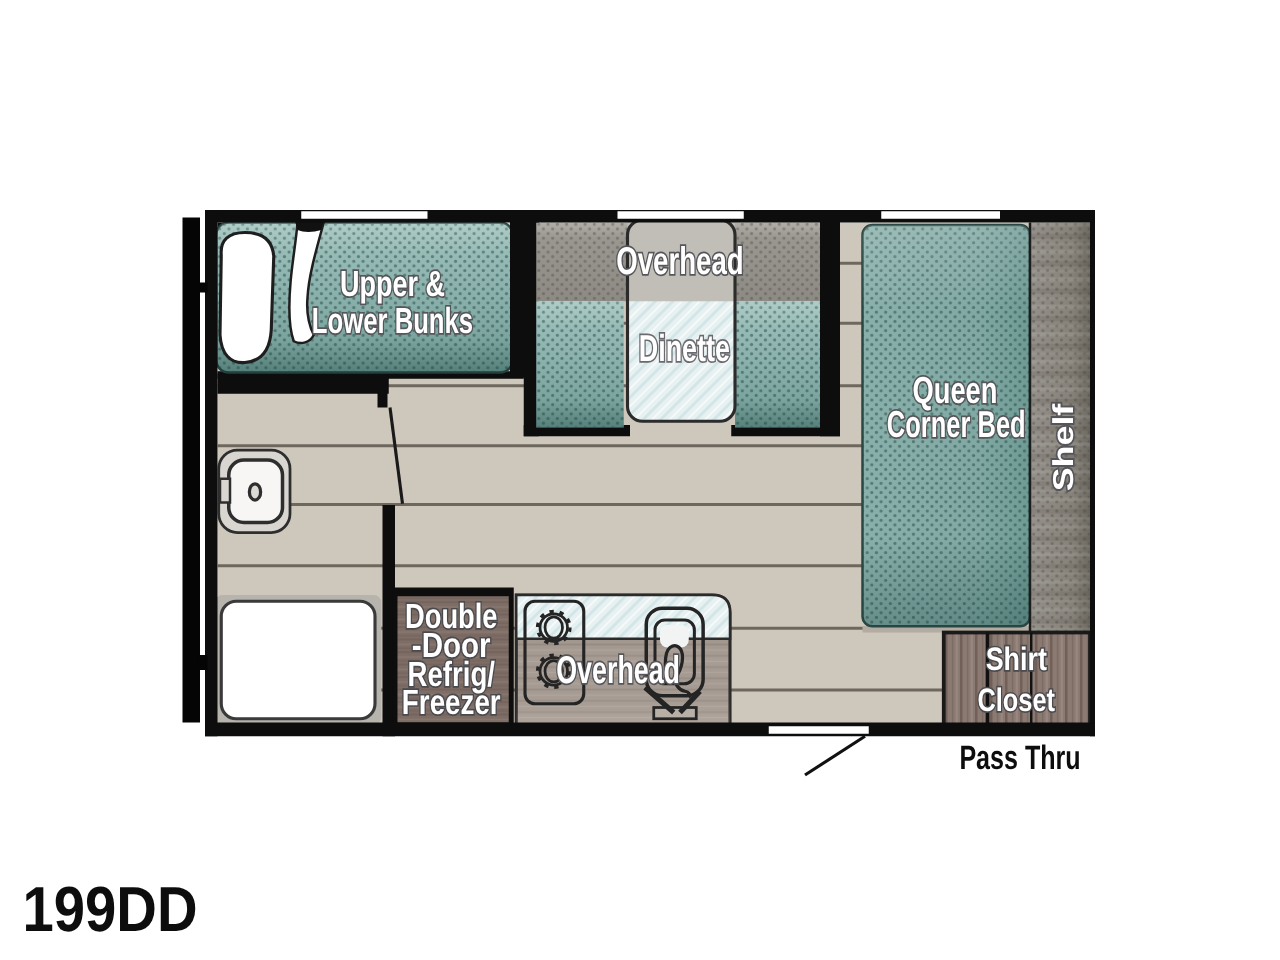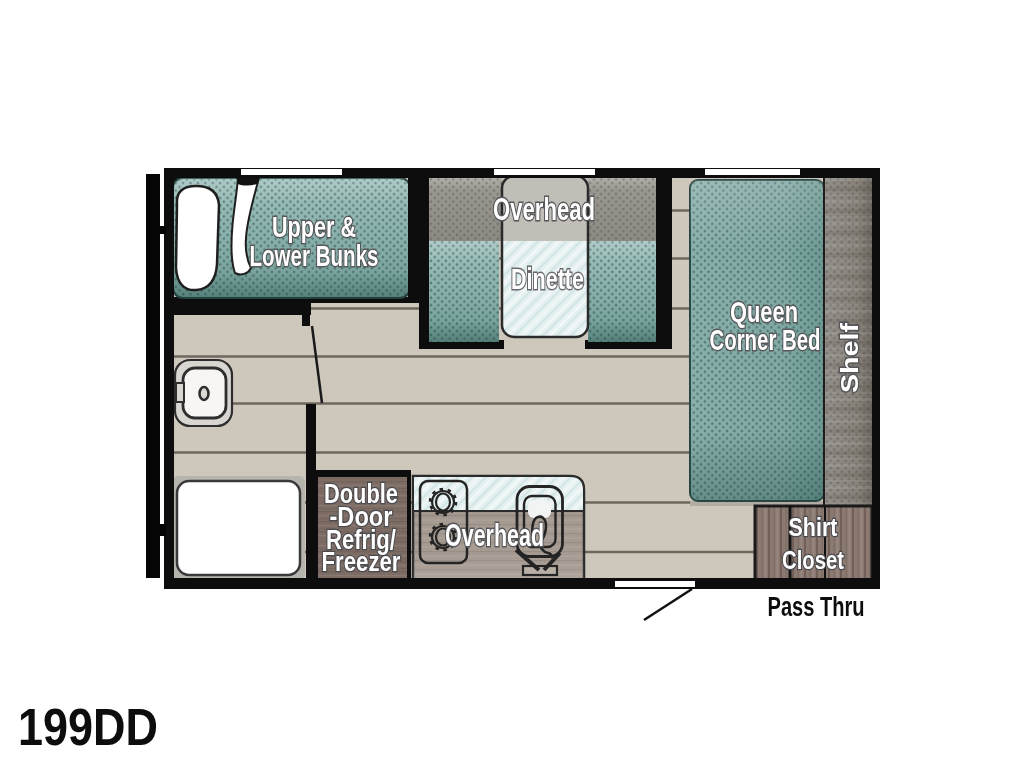--- a/index.html
+++ b/index.html
@@ -1,16 +1,16 @@
 <!DOCTYPE html>
 <html><head>
 <meta charset="utf-8">
 <style>
   html,body{margin:0;padding:0;background:#ffffff;}
-  .wrap{width:1024px;height:768px;position:relative;overflow:hidden;background:#ffffff;}
+  .wrap{width:876px;height:768px;position:relative;overflow:hidden;background:#ffffff;}
   svg{display:block;transform:translateZ(0);}
   text{font-family:"Liberation Sans", sans-serif;font-weight:bold;}
 </style>
 </head>
 <body>
 <div class="wrap">
 <svg width="1024" height="768" viewBox="0 0 1024 768">
 <defs>
   <pattern id="tealdots" width="7.4" height="7.4" patternUnits="userSpaceOnUse">
     <circle cx="1.85" cy="1.85" r="1.3" fill="#27504c" opacity="0.55"></circle>

